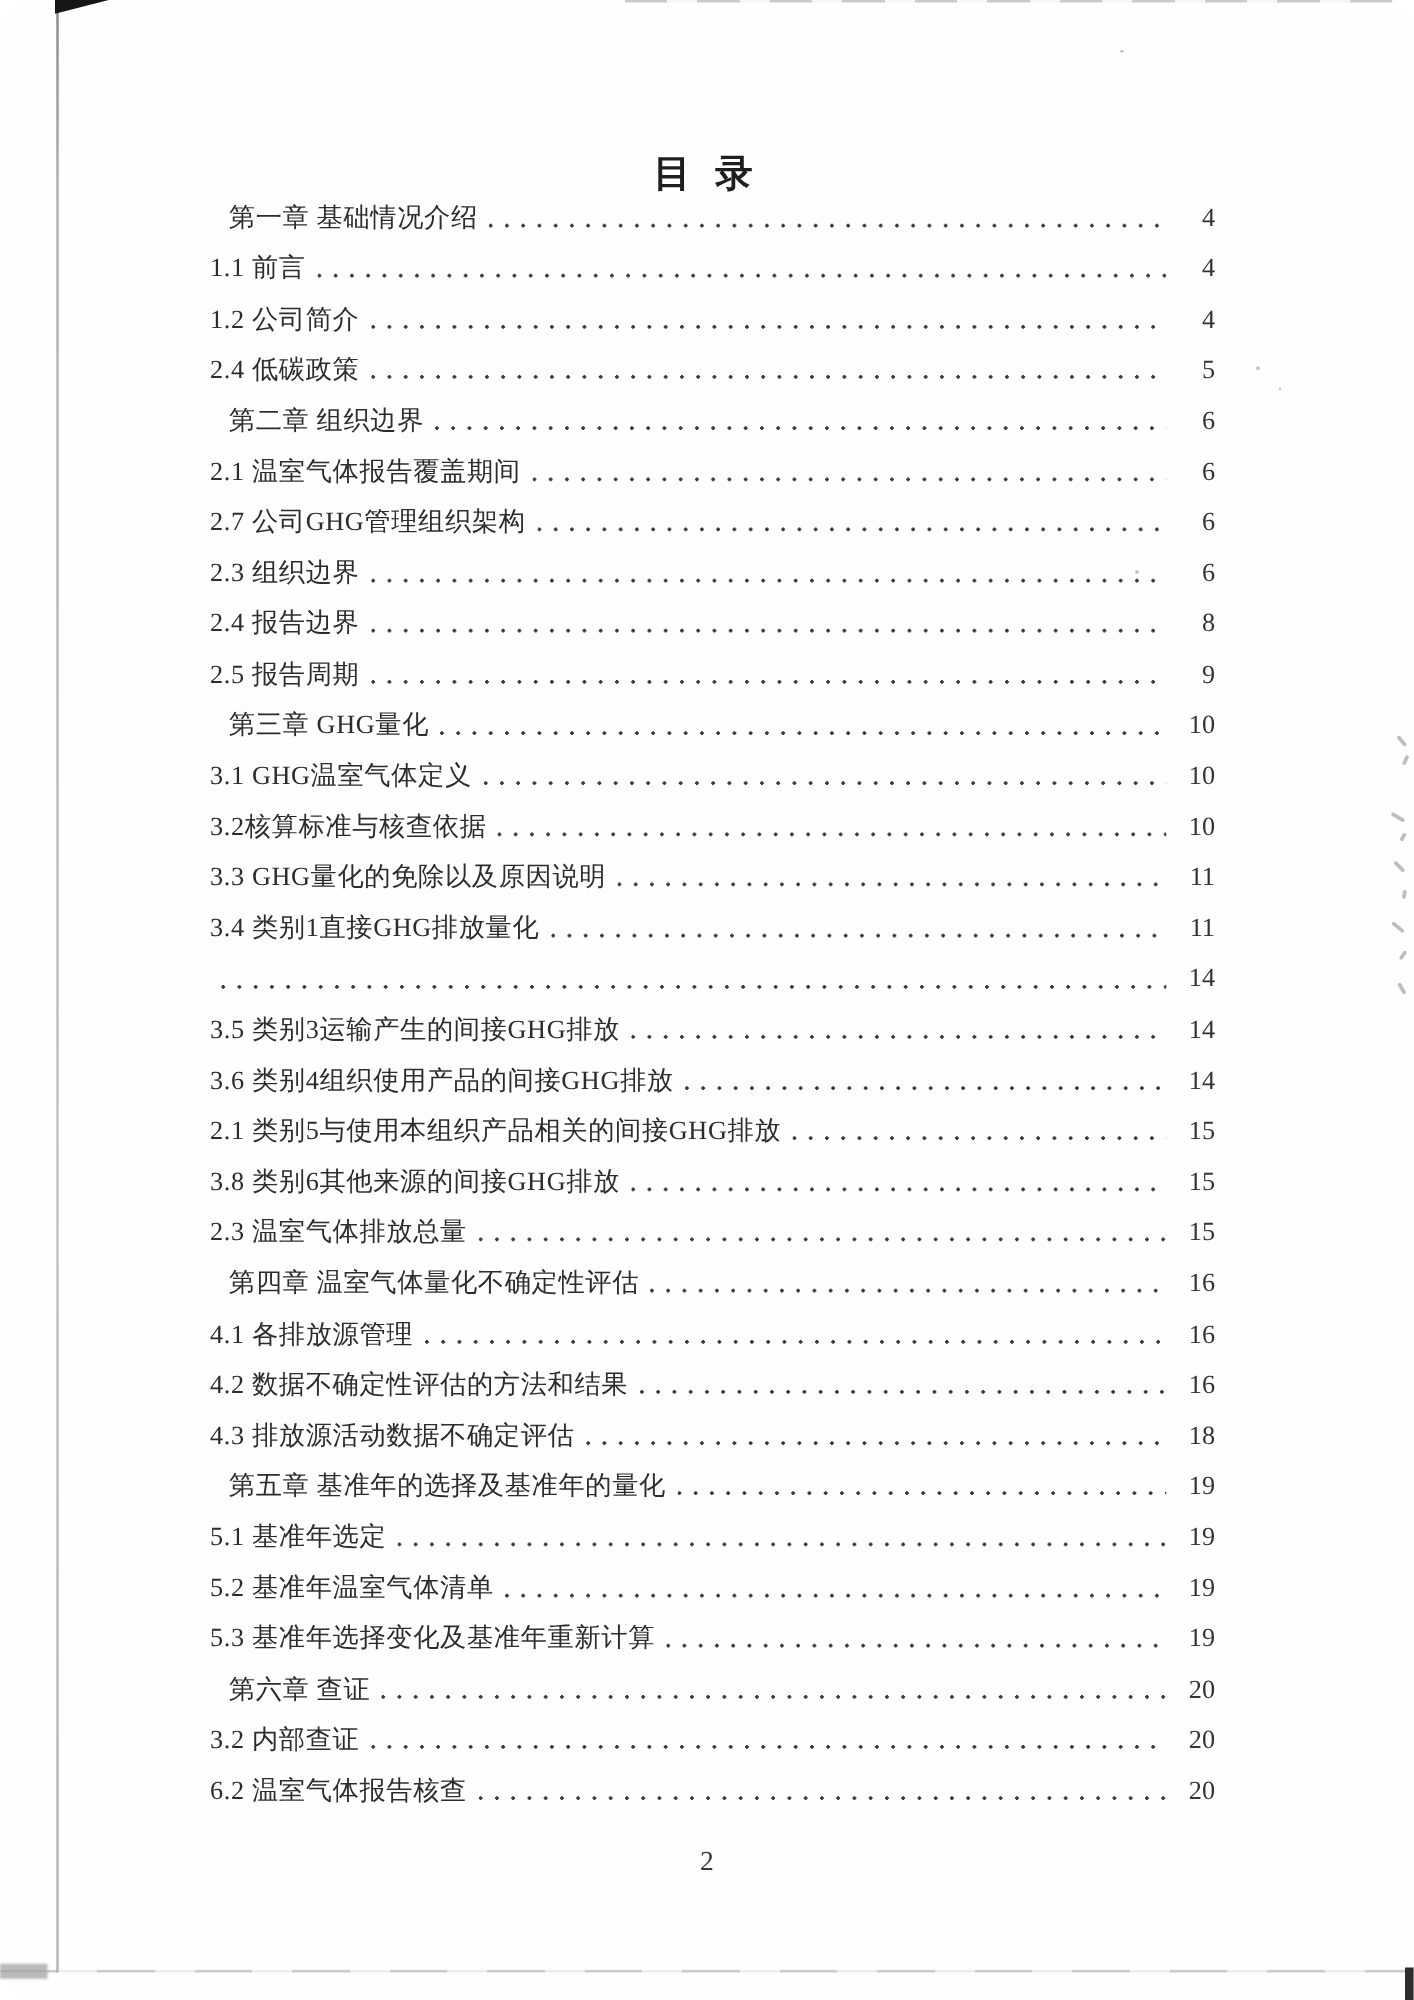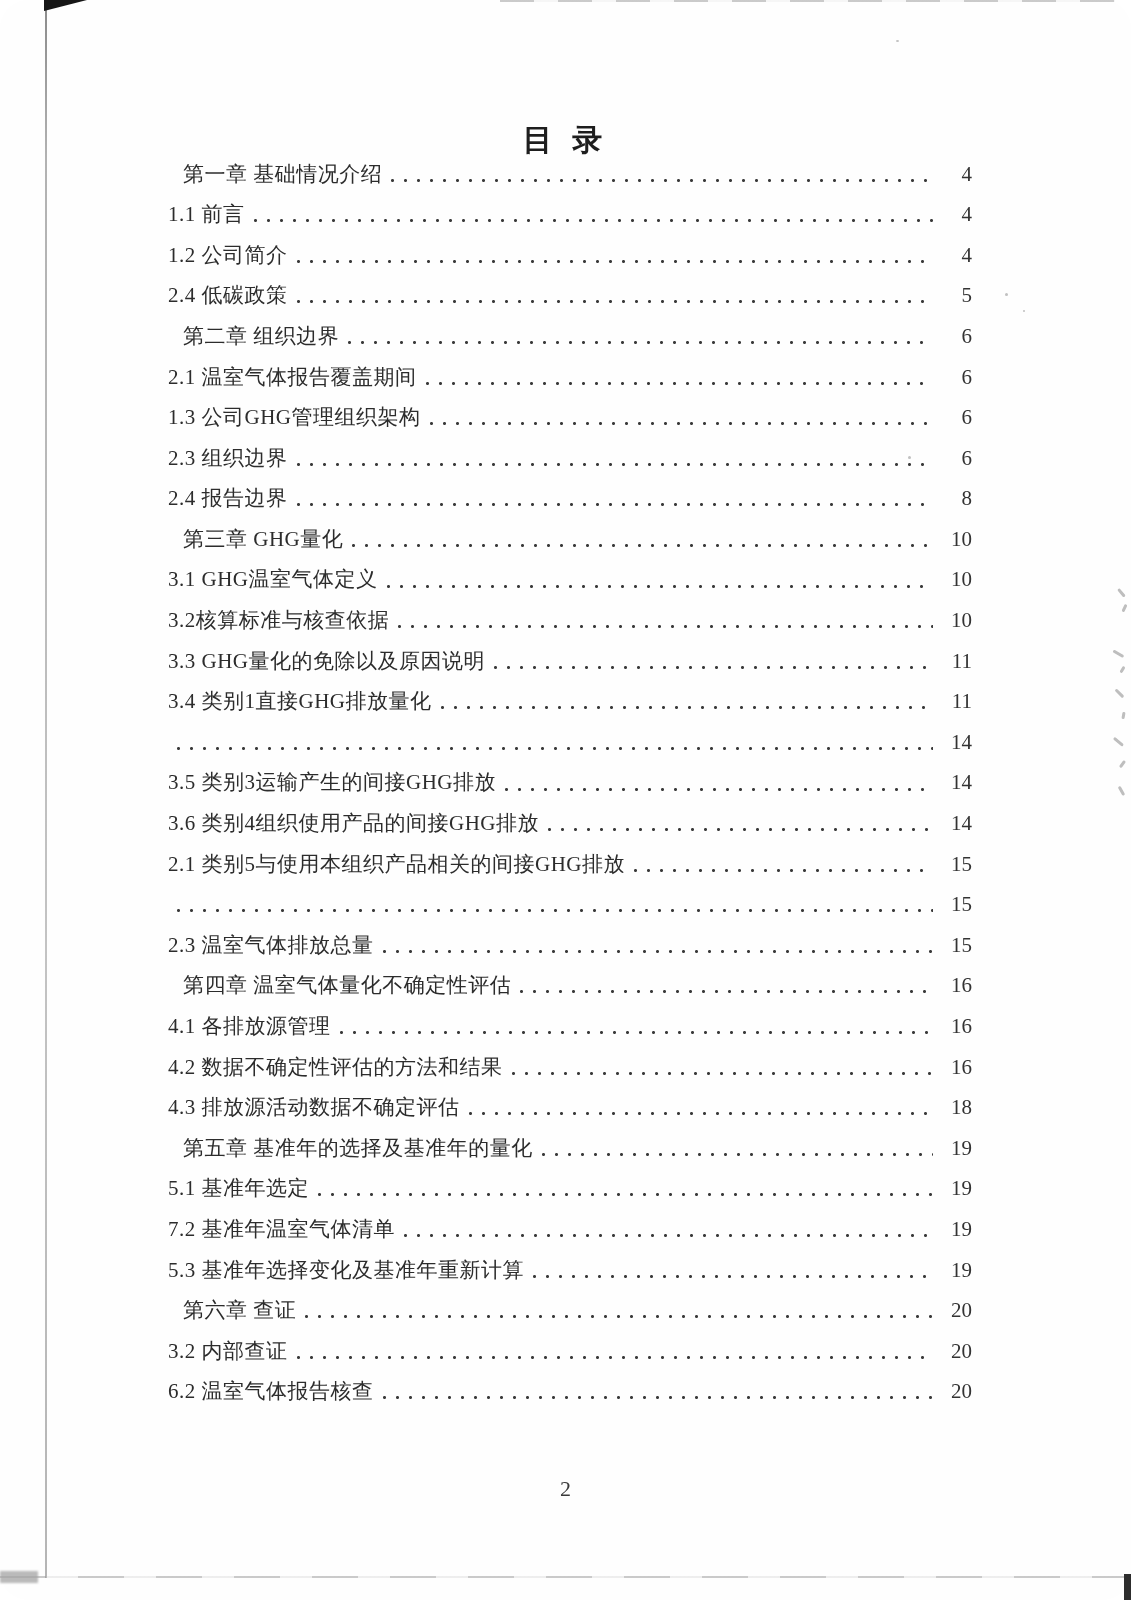--- a/index.html
+++ b/index.html
@@ -140,37 +140,42 @@
     <span class="toc-page">6</span>
   </div>
 
   <div class="toc-row">
     <span class="toc-label">2.1 温室气体报告覆盖期间</span>
     <span class="toc-dots"></span>
     <span class="toc-page">6</span>
   </div>
 
   <div class="toc-row">
-    <span class="toc-label">1.3 公司GHG管理组织架构</span>
+    <span class="toc-label">2.7 公司GHG管理组织架构</span>
     <span class="toc-dots"></span>
     <span class="toc-page">6</span>
   </div>
 
   <div class="toc-row">
     <span class="toc-label">2.3 组织边界</span>
     <span class="toc-dots"></span>
     <span class="toc-page">6</span>
   </div>
 
   <div class="toc-row">
     <span class="toc-label">2.4 报告边界</span>
     <span class="toc-dots"></span>
     <span class="toc-page">8</span>
   </div>
 
+  <div class="toc-row">
+    <span class="toc-label">2.5 报告周期</span>
+    <span class="toc-dots"></span>
+    <span class="toc-page">9</span>
+  </div>
 
   <div class="toc-row chapter">
     <span class="toc-label">第三章 GHG量化</span>
     <span class="toc-dots"></span>
     <span class="toc-page">10</span>
   </div>
 
   <div class="toc-row">
     <span class="toc-label">3.1 GHG温室气体定义</span>
     <span class="toc-dots"></span>
@@ -212,20 +217,21 @@
     <span class="toc-page">14</span>
   </div>
 
   <div class="toc-row">
     <span class="toc-label">2.1 类别5与使用本组织产品相关的间接GHG排放</span>
     <span class="toc-dots"></span>
     <span class="toc-page">15</span>
   </div>
 
   <div class="toc-row">
+    <span class="toc-label">3.8 类别6其他来源的间接GHG排放</span>
     <span class="toc-dots"></span>
     <span class="toc-page">15</span>
   </div>
 
   <div class="toc-row">
     <span class="toc-label">2.3 温室气体排放总量</span>
     <span class="toc-dots"></span>
     <span class="toc-page">15</span>
   </div>
 
@@ -259,21 +265,21 @@
     <span class="toc-page">19</span>
   </div>
 
   <div class="toc-row">
     <span class="toc-label">5.1 基准年选定</span>
     <span class="toc-dots"></span>
     <span class="toc-page">19</span>
   </div>
 
   <div class="toc-row">
-    <span class="toc-label">7.2 基准年温室气体清单</span>
+    <span class="toc-label">5.2 基准年温室气体清单</span>
     <span class="toc-dots"></span>
     <span class="toc-page">19</span>
   </div>
 
   <div class="toc-row">
     <span class="toc-label">5.3 基准年选择变化及基准年重新计算</span>
     <span class="toc-dots"></span>
     <span class="toc-page">19</span>
   </div>
 

